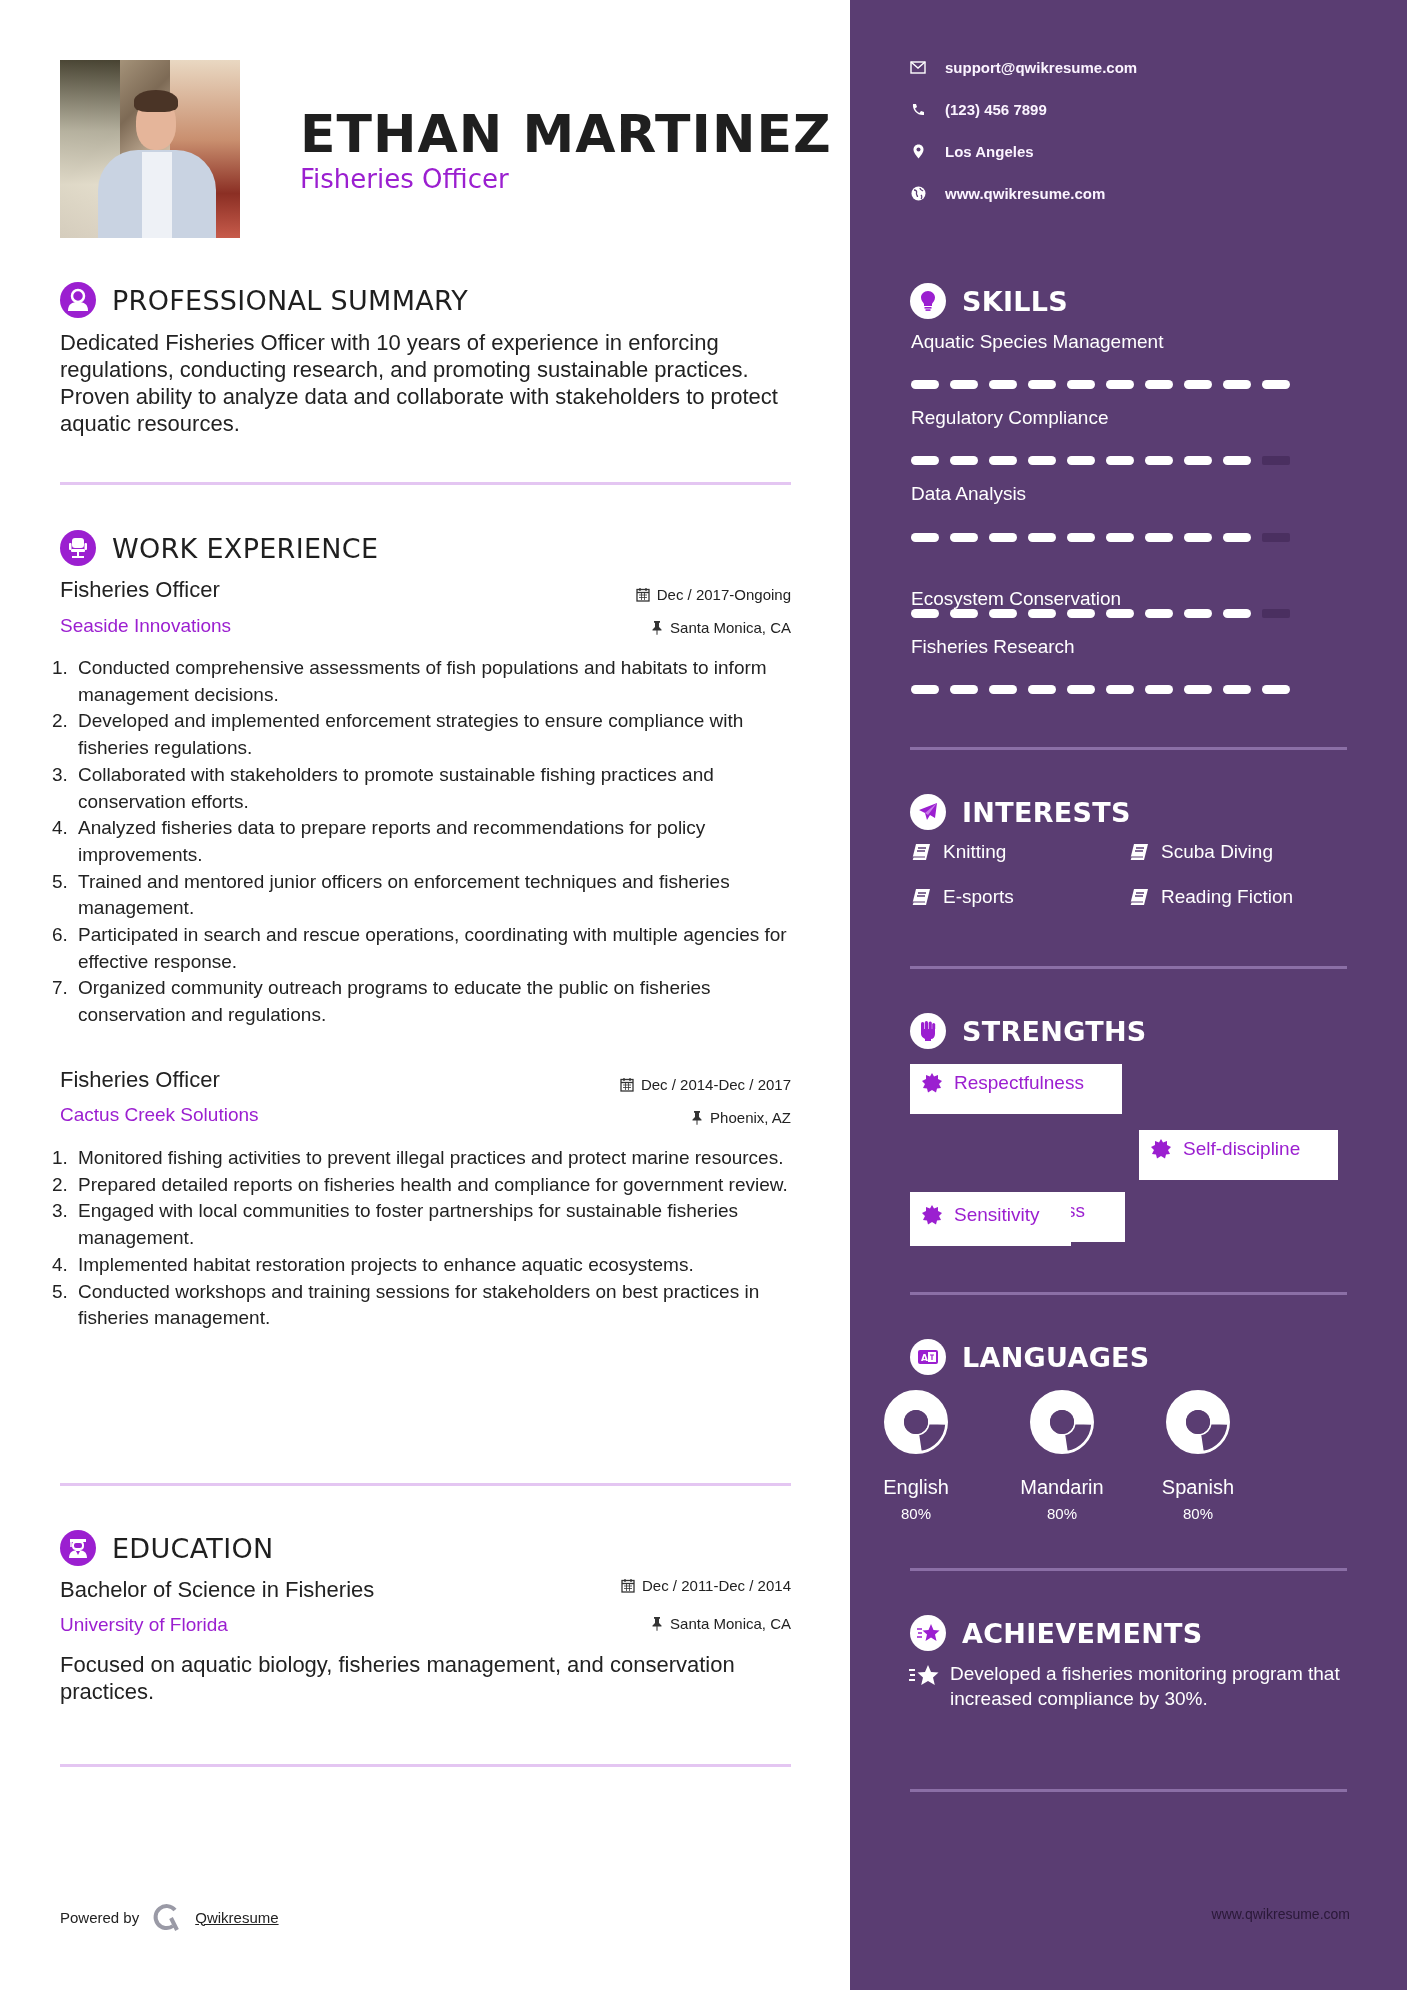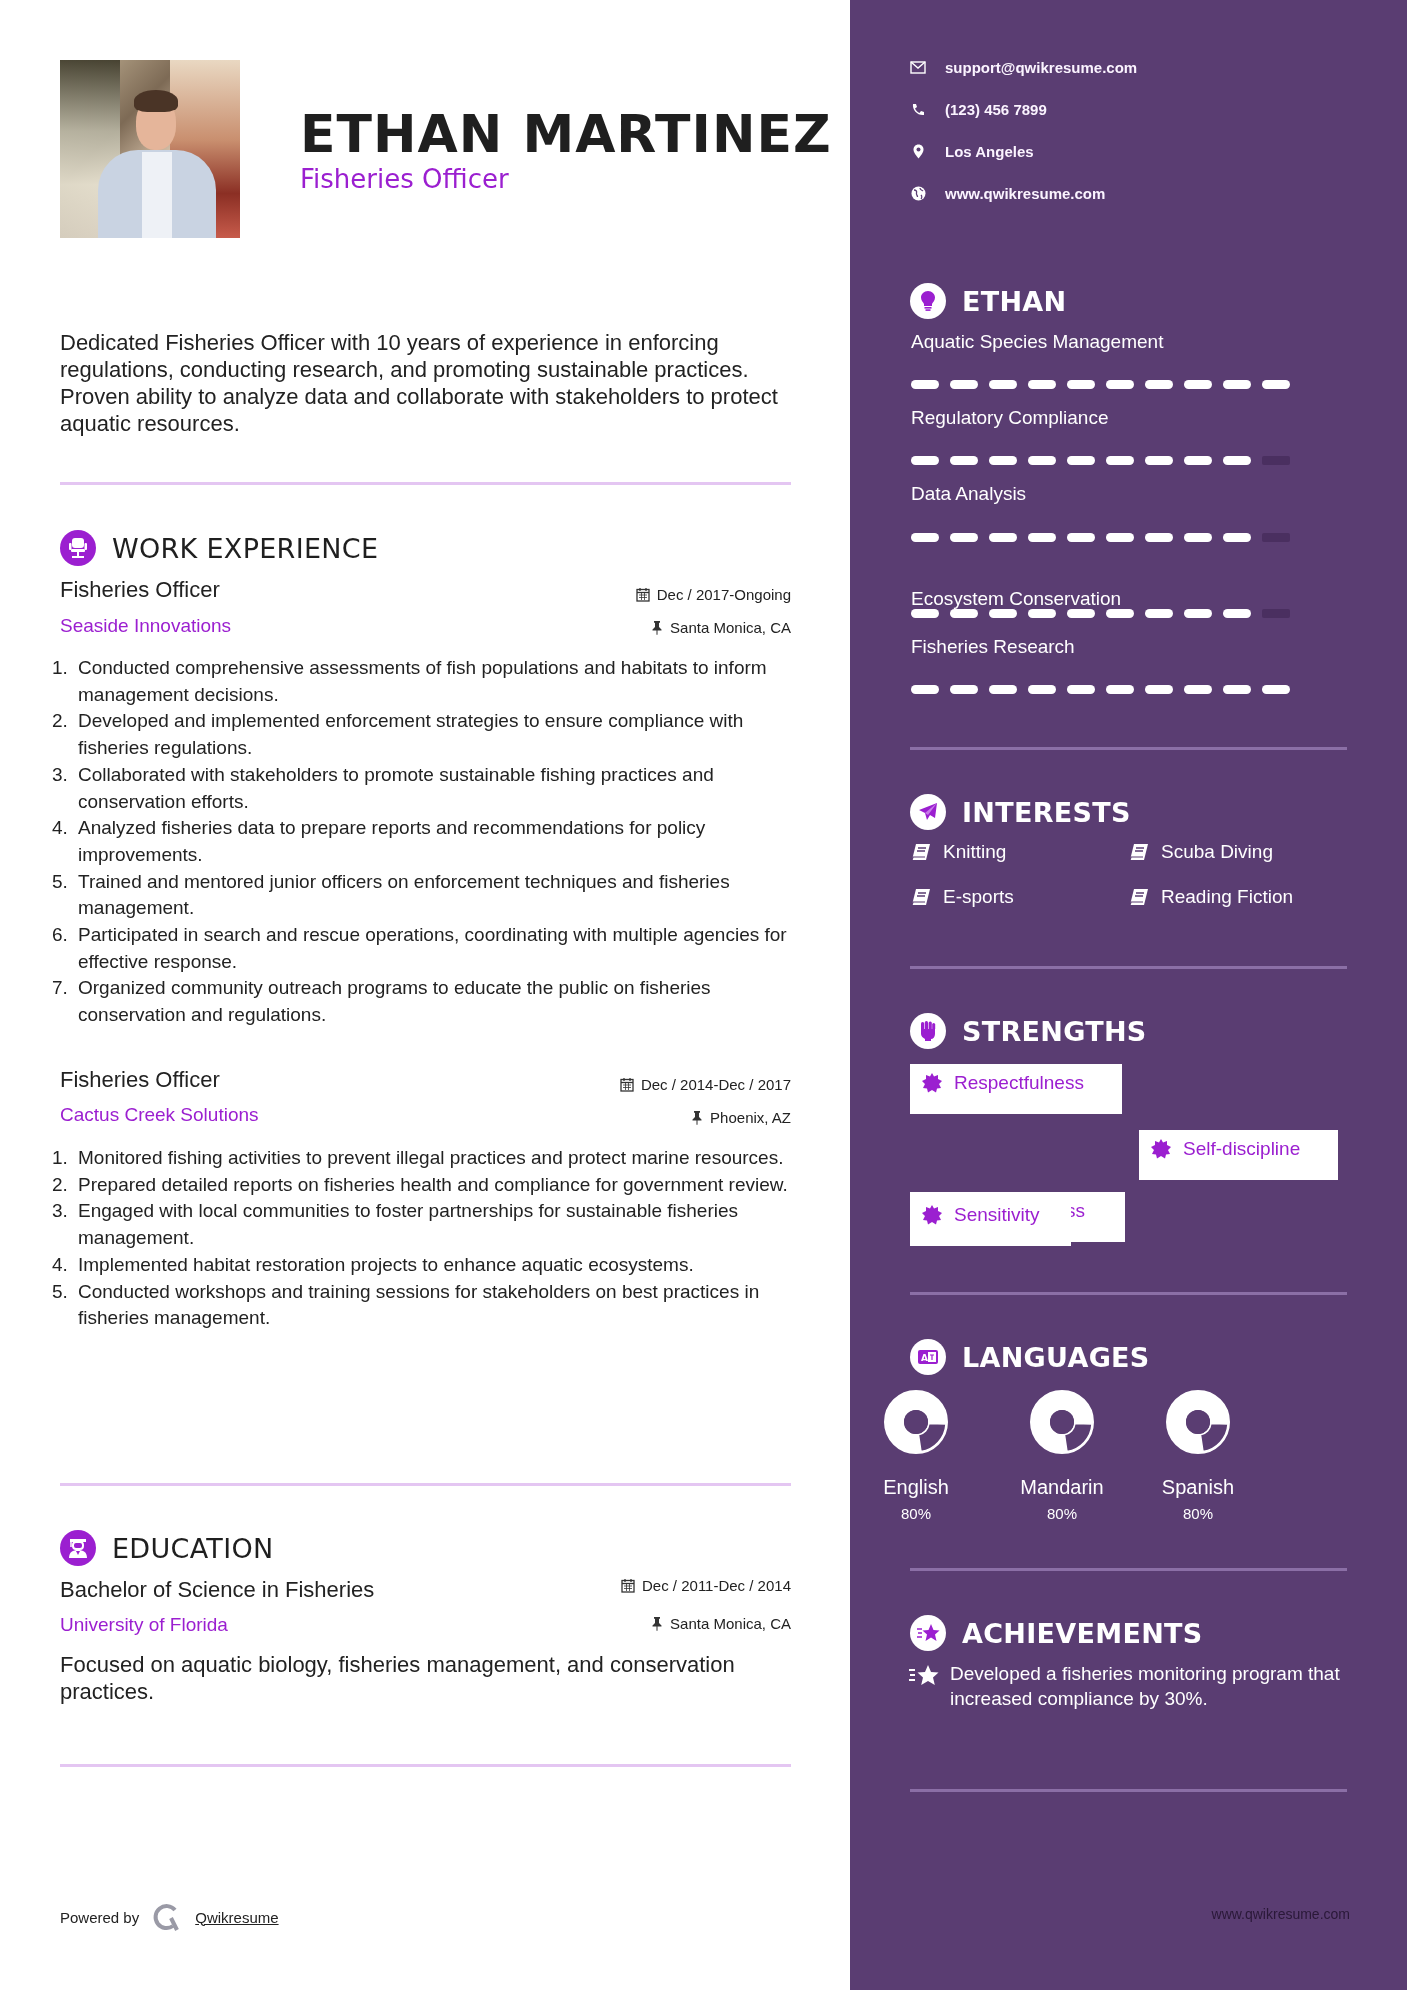--- a/index.html
+++ b/index.html
@@ -82,20 +82,29 @@
       <div class="bg2"></div>
     <div class="body"></div>
       <div class="shirt"></div>
     <div class="head"></div>
       <div class="hair"></div>
   </div>
 
   <div class="name">ETHAN MARTINEZ</div>
   <div class="role">Fisheries Officer</div>
 
+  <div class="sec-head" style="top:282px;">
+    <span class="sec-icon">
+      <svg width="22" height="24" viewBox="0 0 22 24">
+          <circle cx="11" cy="8" r="6" fill="none" stroke="#fff" stroke-width="2.5"></circle>
+          <path d="M1 23 C1 16 5 14 11 14 C17 14 21 16 21 23 Z" fill="#fff"></path>
+        </svg>
+    </span>
+    <span class="sec-title">PROFESSIONAL SUMMARY</span>
+  </div>
   <div class="para" style="top:329px;">Dedicated Fisheries Officer with 10 years of experience in enforcing regulations, conducting research, and promoting sustainable practices. Proven ability to analyze data and collaborate with stakeholders to protect aquatic resources.</div>
   <div class="divider" style="top:482px;"></div>
 
   <div class="sec-head" style="top:530px;">
     <span class="sec-icon">
       <svg width="20" height="22" viewBox="0 0 20 22">
           <rect x="4" y="1" width="12" height="10" rx="3" fill="#fff"></rect>
           <rect x="1" y="6" width="2.5" height="7" rx="1" fill="#fff"></rect>
           <rect x="16.5" y="6" width="2.5" height="7" rx="1" fill="#fff"></rect>
           <rect x="3" y="12" width="14" height="3" rx="1" fill="#fff"></rect>
@@ -245,21 +254,21 @@
   </div>
 
   <div class="s-head" style="top:283px;">
     <span class="s-icon">
       <svg width="16" height="22" viewBox="0 0 16 22">
           <path d="M8 1C4 1 1 4 1 7.5c0 3 2 4.5 3 6.5v2h8v-2c1-2 3-3.5 3-6.5C15 4 12 1 8 1z" fill="#9b1fd0"></path>
           <rect x="4.5" y="17" width="7" height="1.6" fill="#9b1fd0"></rect>
           <rect x="5.5" y="19.3" width="5" height="1.6" fill="#9b1fd0"></rect>
         </svg>
     </span>
-    <span class="s-title">ETHAN</span>
+    <span class="s-title">SKILLS</span>
   </div>
 
   <div class="skill-label" style="top:331px;">Aquatic Species Management</div>
   <div class="dashes" style="top:380px;">
     <span class="dash"></span>
       <span class="dash"></span>
       <span class="dash"></span>
       <span class="dash"></span>
       <span class="dash"></span>
       <span class="dash"></span>

